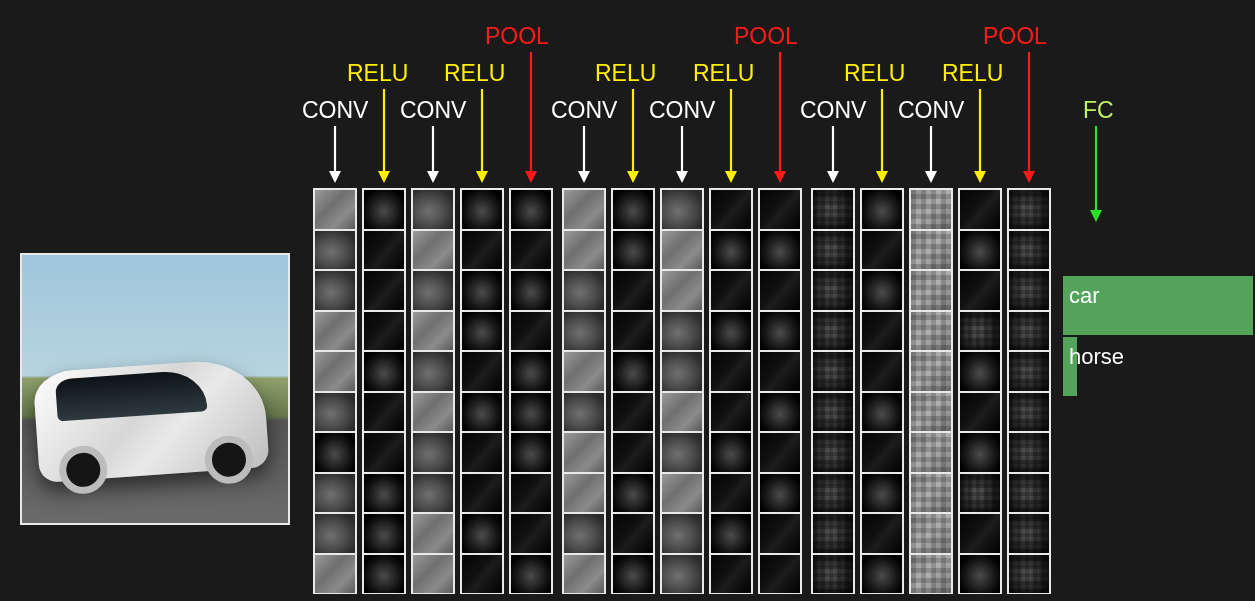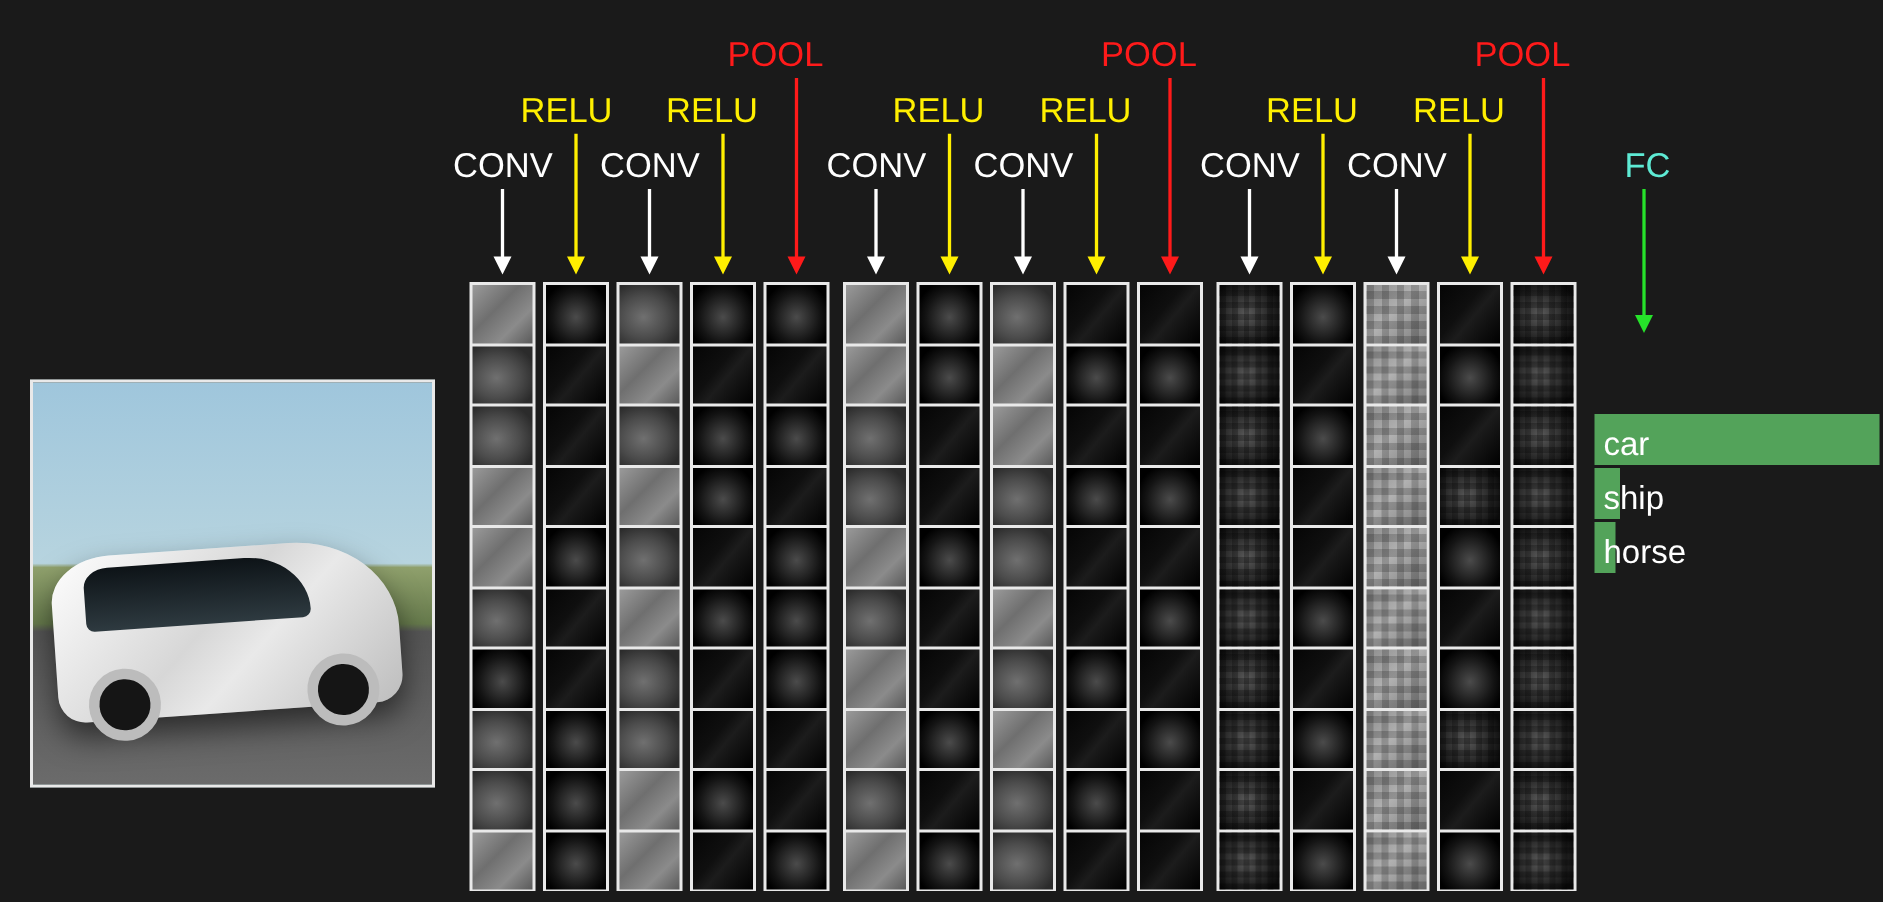--- a/index.html
+++ b/index.html
@@ -81,21 +81,21 @@
       repeating-linear-gradient(0deg, rgba(0,0,0,.18) 0 5px, rgba(0,0,0,0) 5px 10px),
       repeating-linear-gradient(90deg, rgba(0,0,0,.18) 0 5px, rgba(0,0,0,0) 5px 10px),
       linear-gradient(135deg,#8d8d8d,#b1b1b1 45%,#7c7c7c);
   }
   .fc-region {
     position: absolute;
     left: 1063px;
     top: 276px;
     width: 192px;
   }
-  .fc-row { height: 34px; position: relative; margin-bottom: 2px; }
+  .fc-row { height: 59px; position: relative; margin-bottom: 2px; }
   .fc-bar { position:absolute; left:0; top:0; bottom:0; background:#53a35a; }
   .fc-text { position:absolute; left:6px; top:7px; font-size:22px; color:#fff; }
 </style>
 </head>
 <body>
 
 <div class="input-img">
   <div class="sky"></div>
   <div class="car">
     <div class="wheel w1"></div>
@@ -356,33 +356,29 @@
       <div class="tile p"></div>
       <div class="tile p"></div>
       <div class="tile p"></div>
       <div class="tile p"></div>
       <div class="tile p"></div>
       <div class="tile p"></div>
       <div class="tile p"></div>
     </div>
   </div>
 
-<div class="layer-label" id="fc-label" style="left: 1083px; top: 97px; color: #5eead4;">FC</div>
+<div class="layer-label" id="fc-label" style="left: 1083px; top: 97px; color: #bef264;">FC</div>
 <svg id="fc-arrow" class="arrow-svg"></svg>
 
 <div class="fc-region" id="fcbars">
     <div class="fc-row">
       <div class="fc-bar" style="width: 190px;"></div>
       <div class="fc-text">car</div>
     </div>
     <div class="fc-row">
-      <div class="fc-bar" style="width: 17.1px;"></div>
-      <div class="fc-text">ship</div>
-    </div>
-    <div class="fc-row">
       <div class="fc-bar" style="width: 14px;"></div>
       <div class="fc-text">horse</div>
     </div>
   </div>
 
 <svg class="arrow-svg" width="16" height="100" style="left: 1088px; top: 126px;">
     <line x1="8" x2="8" y1="0" y2="88" stroke="#26e22a"></line>
     <polygon points="8,96 2,84 14,84" fill="#26e22a"></polygon>
   </svg>
 

